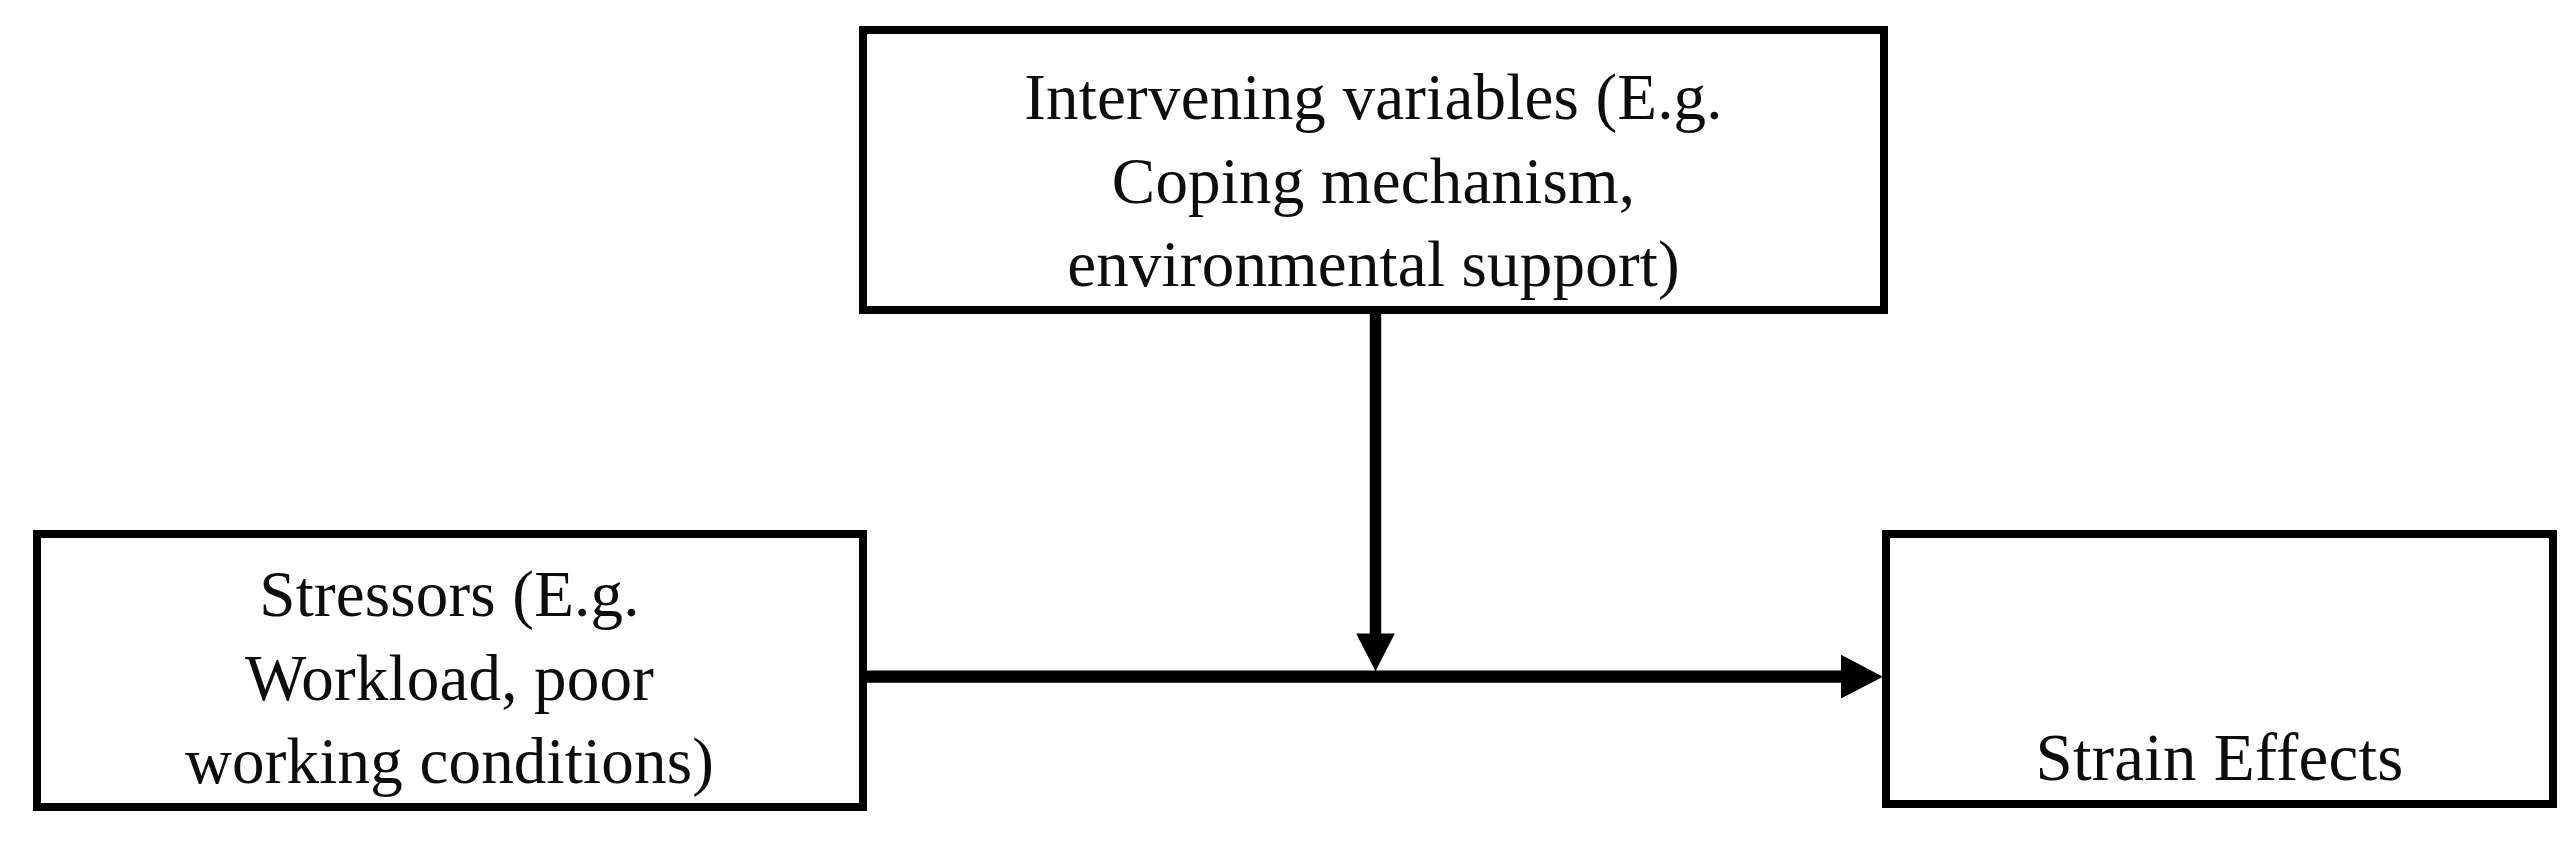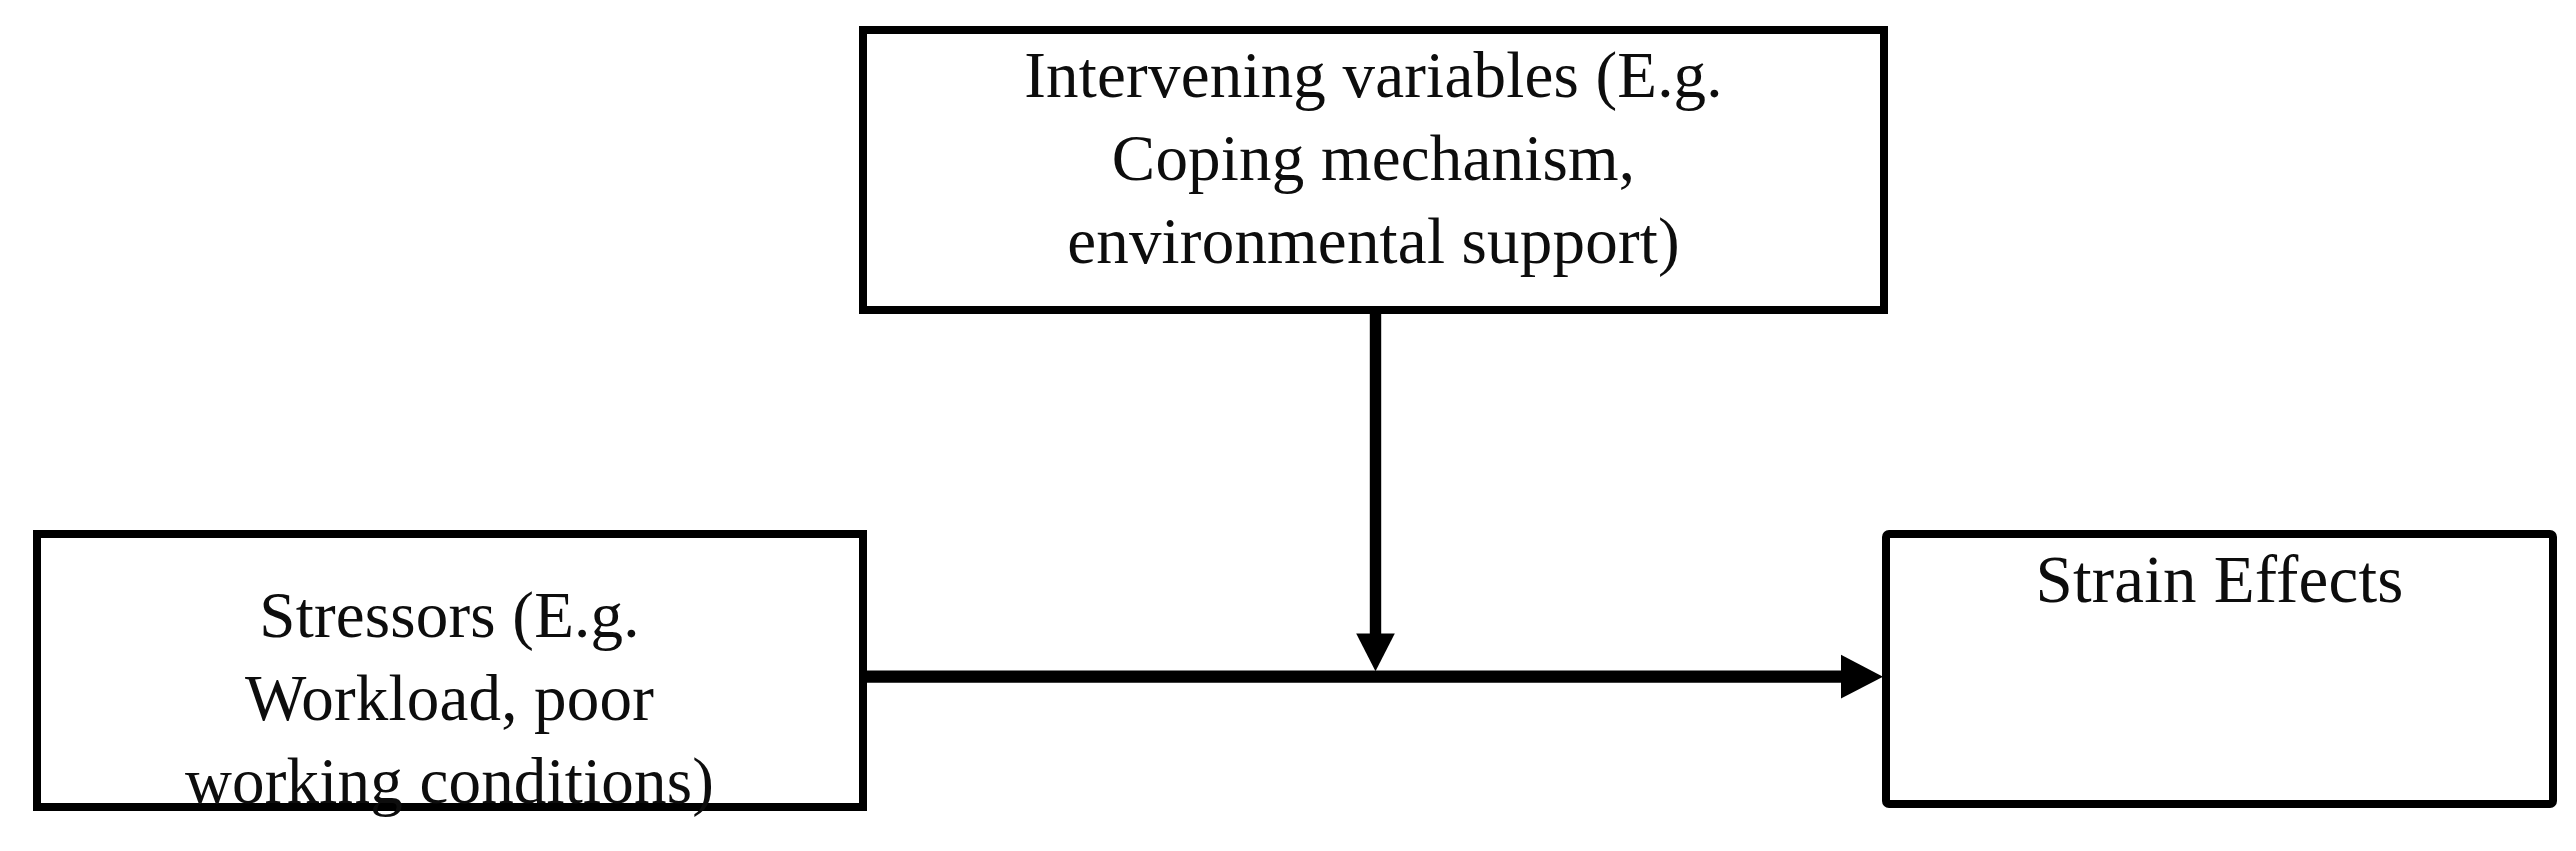--- a/index.html
+++ b/index.html
@@ -16,21 +16,21 @@
     height: 852px;
     background: #ffffff;
     overflow: hidden;
   }
   .node-box {
     position: absolute;
     box-sizing: border-box;
     background: #ffffff;
     border: 8px solid #000000;
     display: flex;
-    align-items: flex-start;
+    align-items: flex-end;
     justify-content: center;
     text-align: center;
   }
   .node-text {
     font-family: "Liberation Serif", "DejaVu Serif", serif;
     color: #0d0d0d;
     font-size: 67px;
     line-height: 1.25;
     letter-spacing: 0.2px;
     white-space: pre-line;
@@ -58,21 +58,20 @@
     font-size: 65px;
     line-height: 1.28;
     margin-top: 36px;
   }
   
   #box-strain {
     left: 1882px;
     top: 530px;
     width: 675px;
     height: 278px;
-    border-radius: 7px;
   }
   #box-strain .node-text {
     font-size: 67px;
   }
 
   
   .connector {
     position: absolute;
     pointer-events: none;
   }

